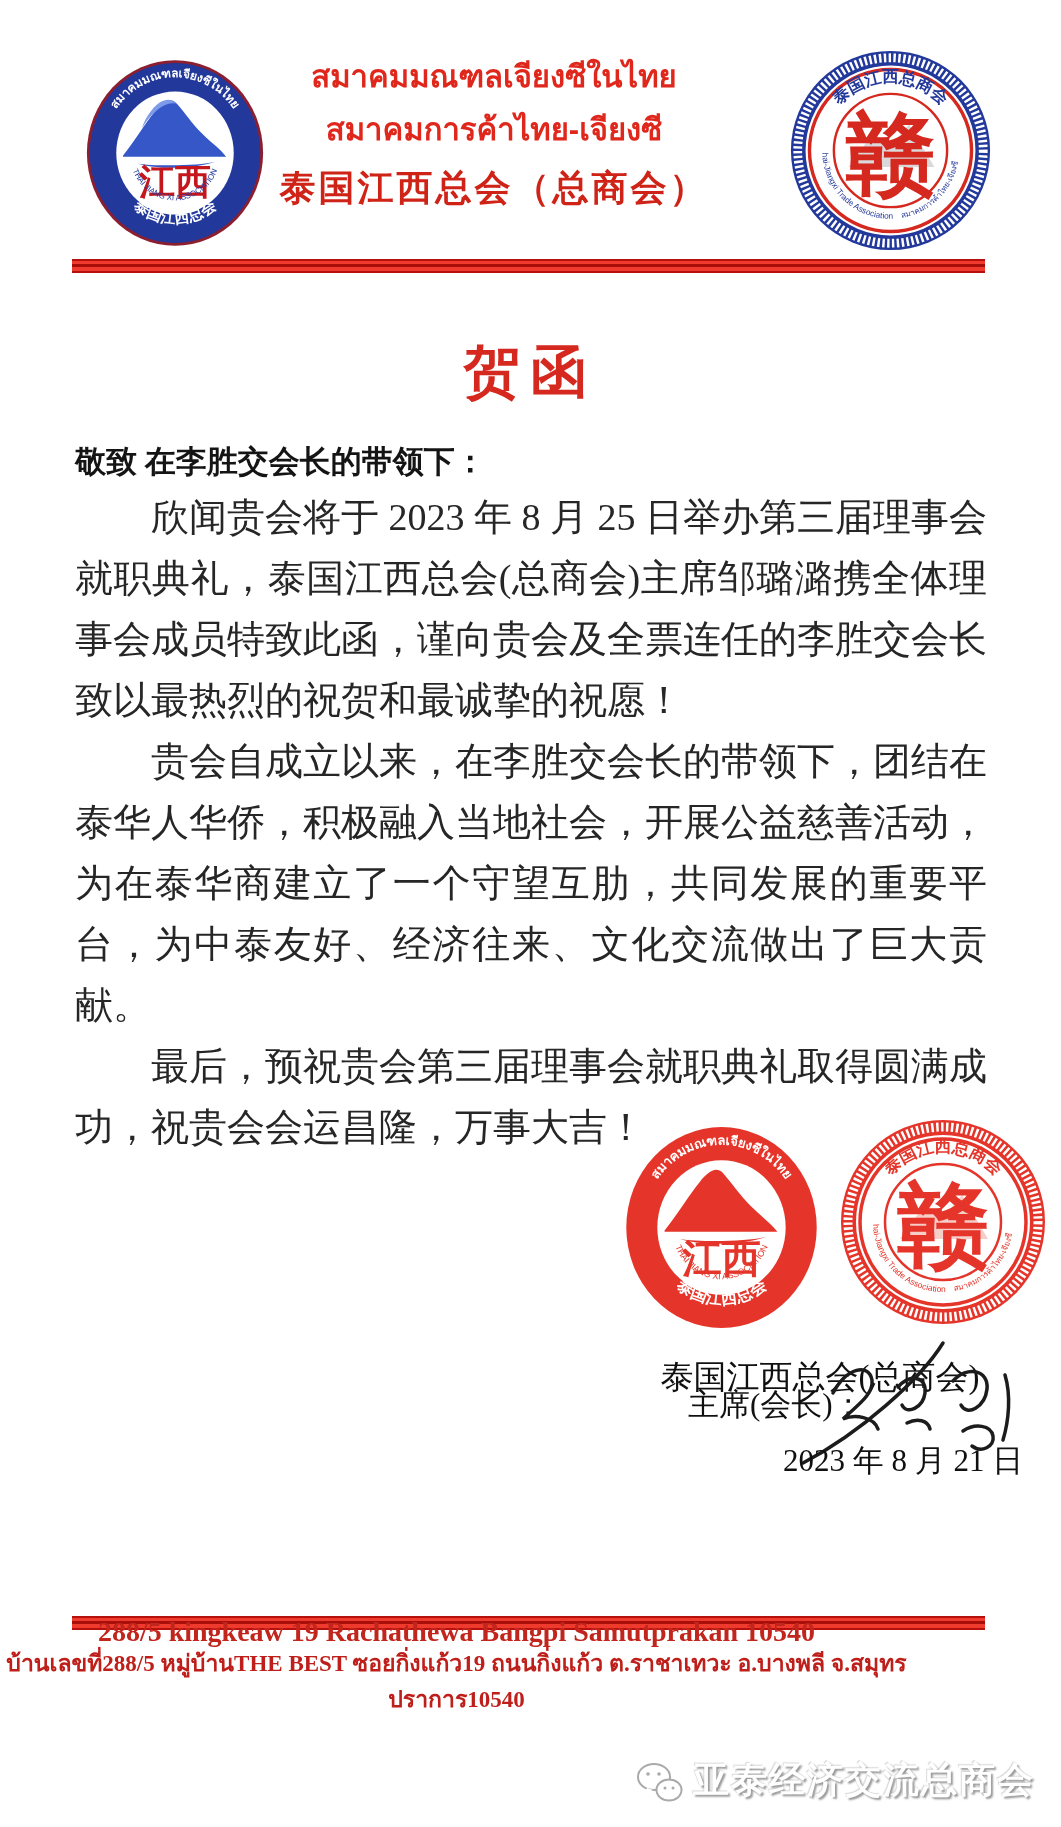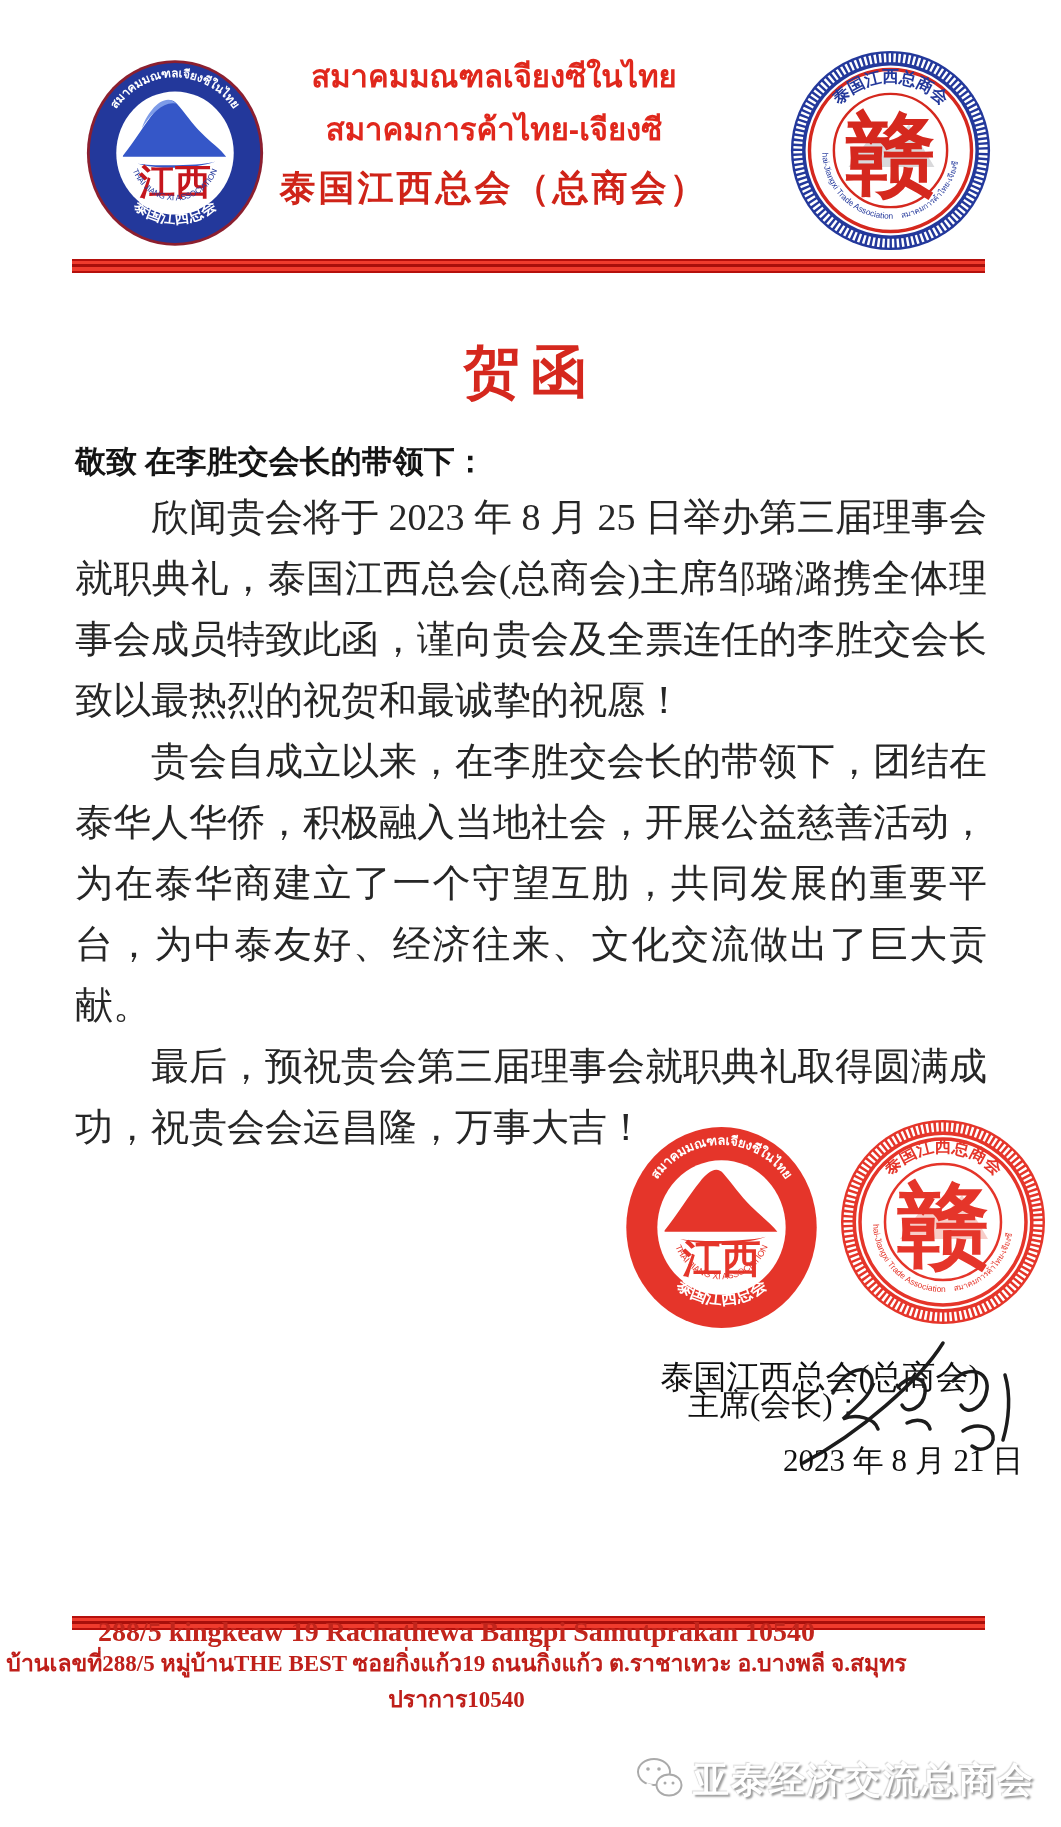--- a/index.html
+++ b/index.html
@@ -43,21 +43,21 @@
   #president-label{left:688px;top:1384px;font-size:31px;color:#101010;}
   #sign-date{left:783px;top:1440px;font-size:31px;color:#101010;}
 
   
   .footer-line{left:0;width:913px;text-align:center;}
   #footer-thai{top:1645px;font-size:23px;font-weight:bold;color:#bf1f1a;font-family:"Liberation Serif",serif;}
   #footer-eng{top:1616px;font-size:28px;font-weight:bold;color:#c1251c;}
   #footer-email{top:1726px;font-size:28px;font-weight:bold;color:#c1251c;}
 
   
-  #watermark{right:26px;top:1756px;display:flex;align-items:flex-start;gap:8px;}
+  #watermark{right:26px;top:1756px;display:flex;align-items:flex-end;gap:8px;}
   #watermark .wm-text{
     font-family:"Liberation Sans",sans-serif;font-size:36px;font-weight:bold;color:#ffffff;
     text-shadow:2px 2px 2px #9a9a9a, -1px -1px 1px #d8d8d8;
     letter-spacing:2px;
   }
 
   
   .logo-assoc-blue{--outer:#8c1f2f;--ring:#23389b;--arctext:#ffffff;--mtn:#3557c8;--mtn2:#7d9be8;--accent:#c5161d;--engtext:#23389b;}
   .logo-assoc-red {--outer:#ef6f5f;--ring:#e5352a;--arctext:#ffffff;--mtn:#e5352a;--mtn2:#ef6f5f;--accent:#e5352a;--engtext:#e5352a;}
   .logo-trade-blue{--ring:#23389b;--accent:#d5281e;--cn:#23389b;--mtn:#b9b9bd;}

